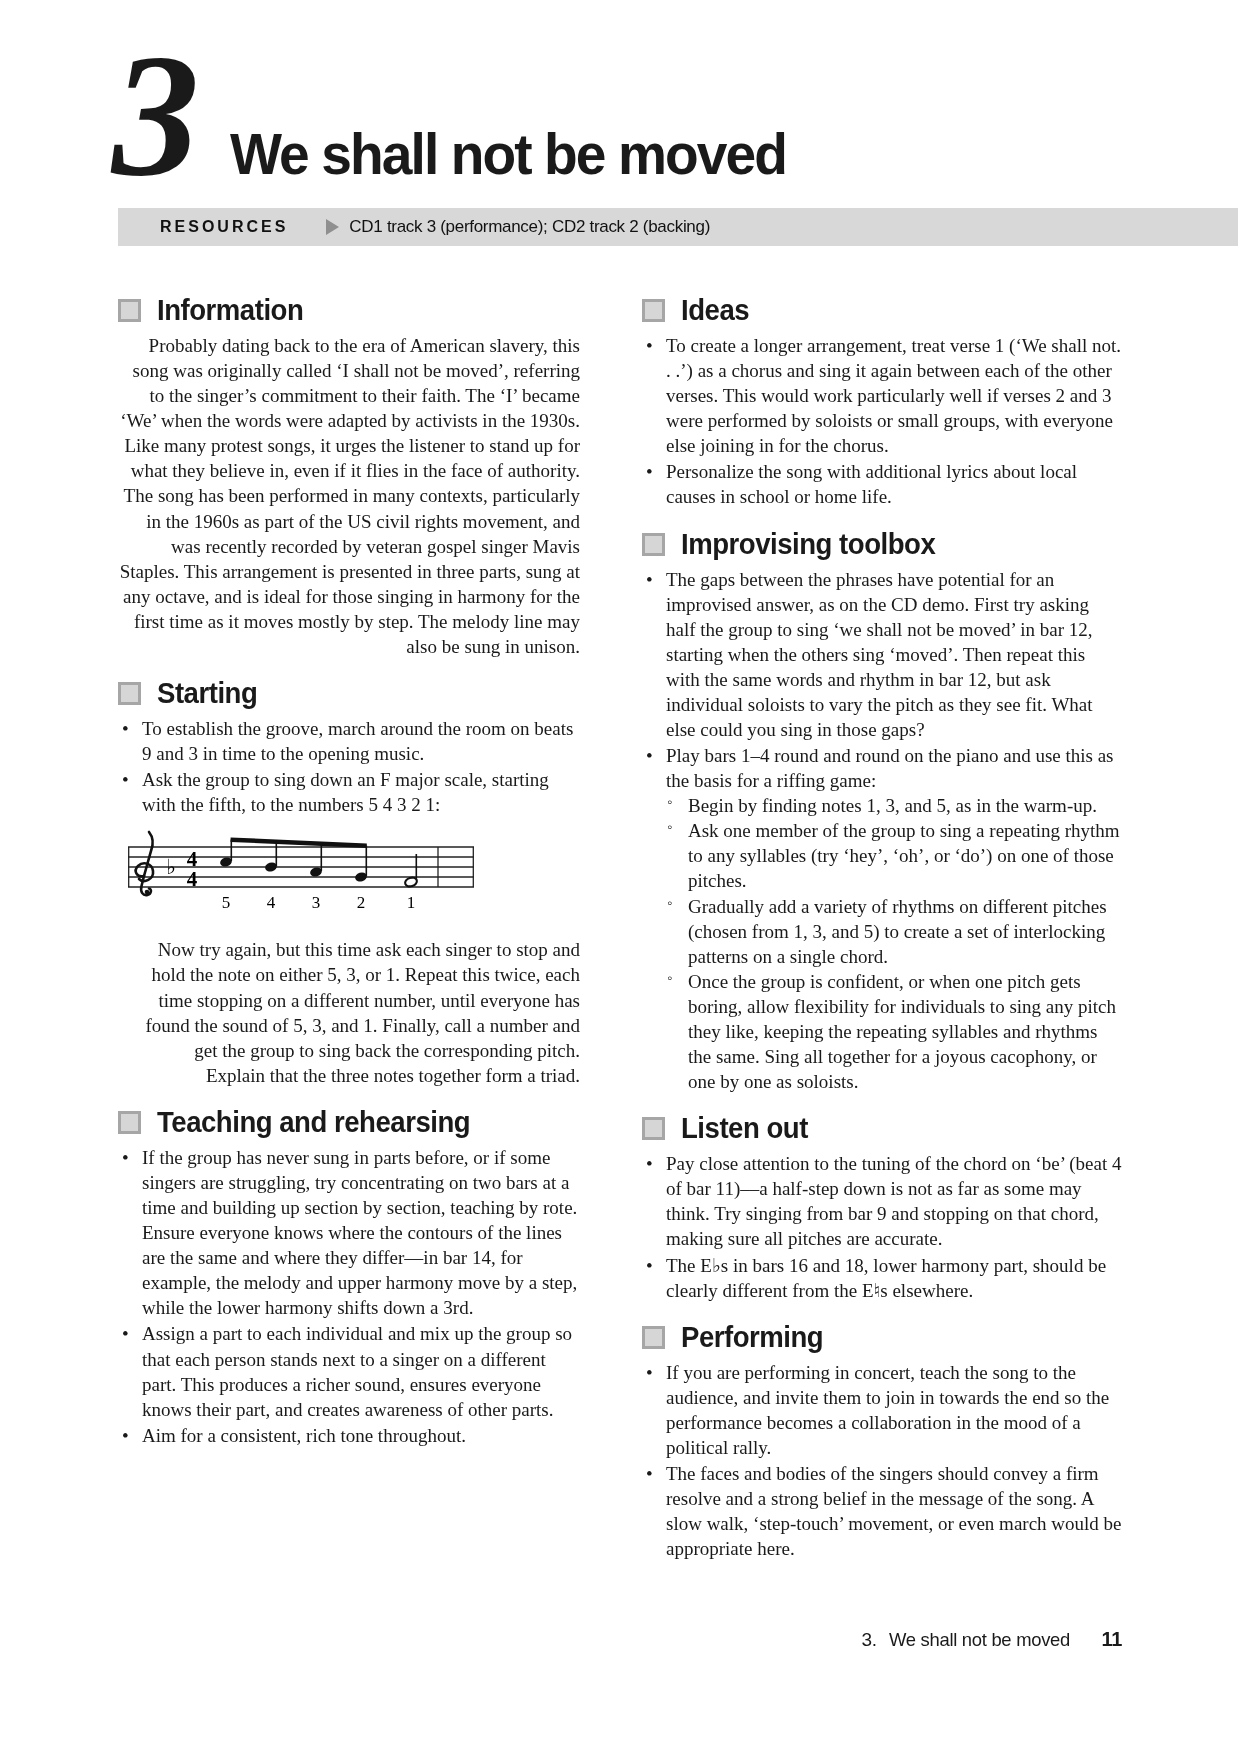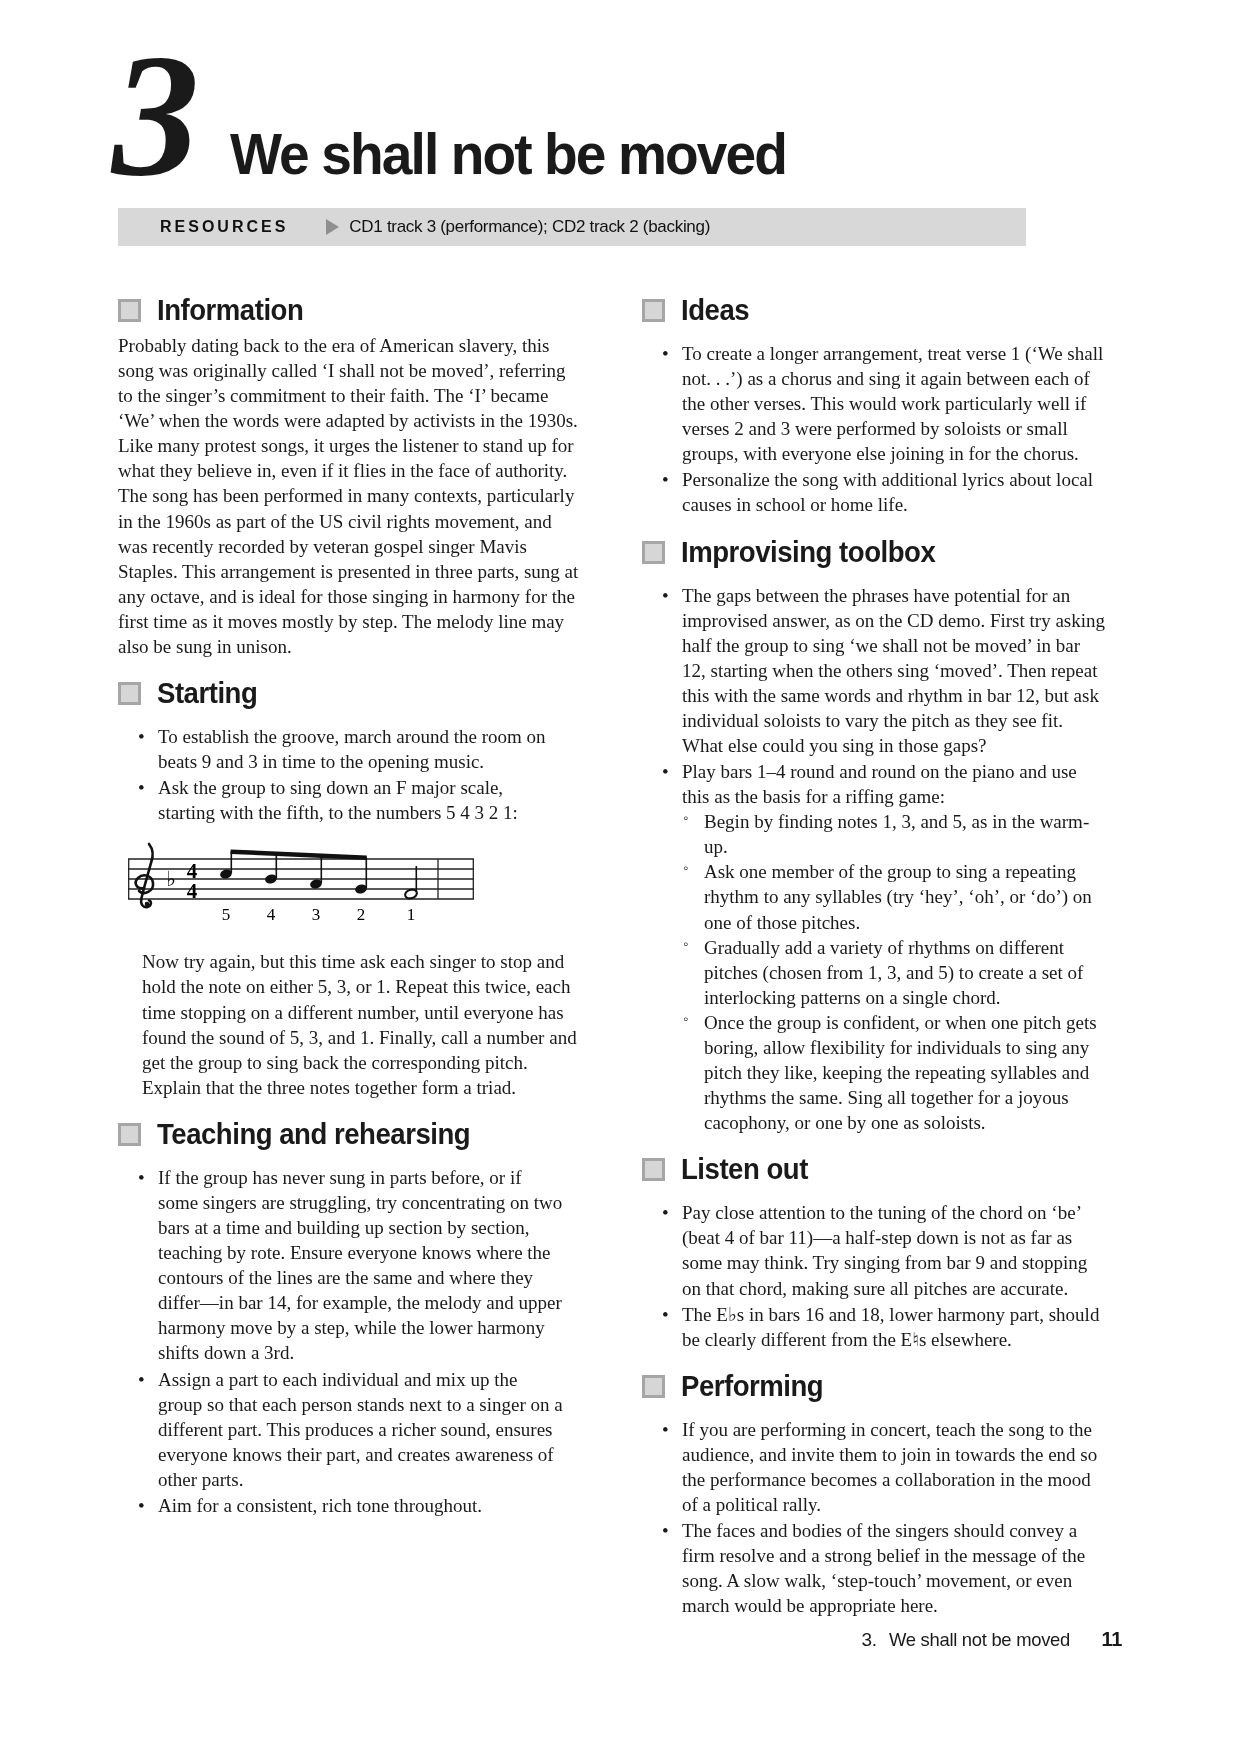--- a/index.html
+++ b/index.html
@@ -25,21 +25,21 @@
   .chapter-title{
     margin:0 0 0 34px;
     font-family:"Liberation Sans", sans-serif;
     font-weight:bold;
     font-size:58px;letter-spacing:-2px;
     transform:scaleX(0.95);transform-origin:left bottom;
     white-space:nowrap;
   }
   
   .resources-bar{
-    position:absolute;left:118px;top:208px;width:908px;height:38px;
+    position:absolute;left:118px;top:208px;width:1120px;height:38px;
     background:#d8d8d8;
     display:flex;align-items:center;
     font-family:"Liberation Sans", sans-serif;
   }
   .resources-label{
     margin-left:42px;
     font-size:16px;font-weight:bold;letter-spacing:3px;
     color:#111;
   }
   .arrow-icon{
@@ -71,22 +71,22 @@
   }
   .sec-title{
     margin:0;
     font-family:"Liberation Sans", sans-serif;
     font-weight:bold;font-size:29px;line-height:1;
     letter-spacing:-0.5px;
     transform:scaleX(0.95);transform-origin:left center;
     white-space:nowrap;
   }
   
-  .body-par{margin:0 0 2px 0;text-align:left;}
-  ul.bullets{list-style:none;margin:16px;padding:0;}
+  .body-par{margin:0 0 2px 0;text-align:right;}
+  ul.bullets{list-style:none;margin:0;padding:0;}
   ul.bullets > li{
     position:relative;
     padding-left:24px;
     margin:0 0 1px 0;
   }
   ul.bullets > li::before{
     content:"\2022";
     position:absolute;left:4px;top:0;
     font-family:"Liberation Serif", serif;
   }

